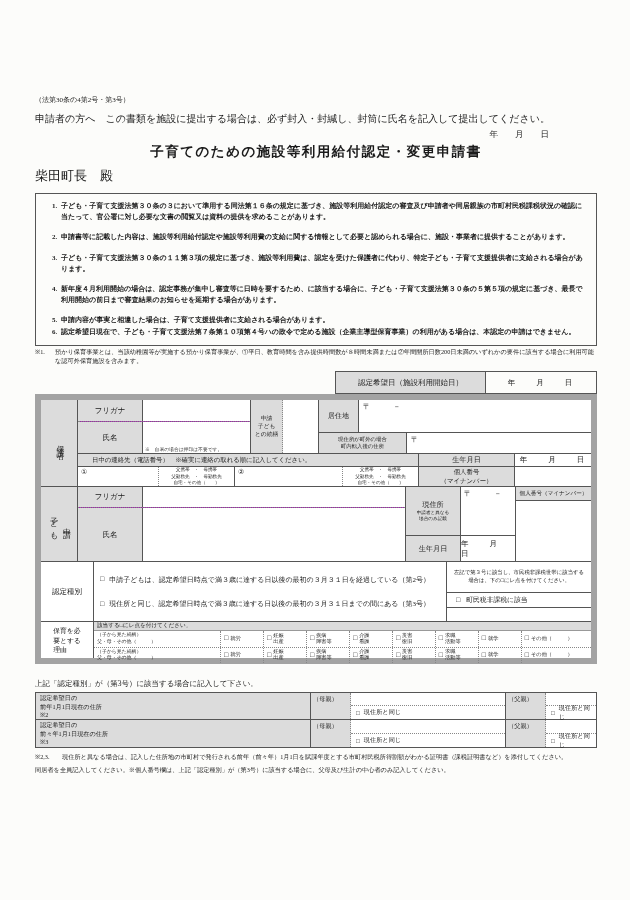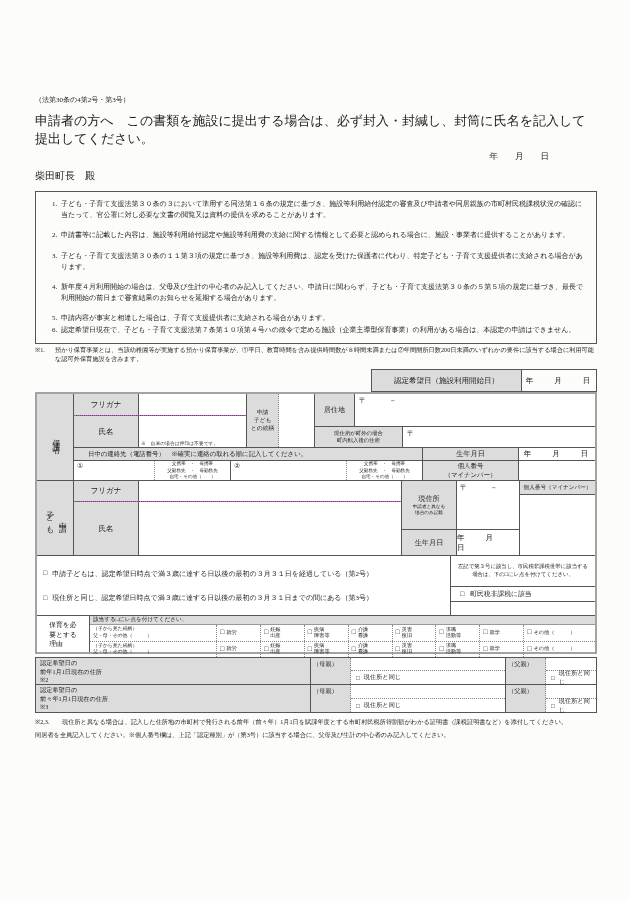--- a/index.html
+++ b/index.html
@@ -6,41 +6,41 @@
   html,body { margin:0; padding:0; }
   body {
     width:630px; height:900px; overflow:hidden;
     background:#fcfcfa; color:#1b1b1b;
     font-family:"Liberation Serif","DejaVu Serif",serif;
   }
   .page { position:relative; width:630px; height:900px; padding:84px 33px 0 35px;margin-top:11px; }
   .pre { white-space:pre-line; }
 
   .law { font-size:7px; }
-  .notice { font-size:13px; margin-top:7px; }
+  .notice { font-size:10px; margin-top:7px; }
   .dateline { font-size:8.5px; text-align:right; padding-right:48px; margin-top:3px; }
   .title { font-size:13.5px; font-weight:bold; text-align:center; letter-spacing:1.5px; margin-top:2px; }
-  .addressee { font-size:10px; margin-top:6px; }
+  .addressee { font-size:13px; margin-top:6px; }
 
   .consent { border:1px solid #555; margin-top:8px; padding:7px 9px 5px 9px; font-size:7px; line-height:1.6; }
   .consent-h { margin-bottom:7px; }
-  .consent ol { margin:0; padding-left:14px; }
+  .consent ol { margin:0; padding-left:14px;font-weight:bold; }
   .consent li { margin-bottom:9px; padding-left:2px; }
   .consent li:nth-child(5){ margin-bottom:0; }
   .consent li:nth-child(6){ margin-bottom:2px; }
 
   .decl { font-size:7.6px; line-height:1.5; margin-top:6px; }
   .noteflex { display:flex; font-size:6.2px; line-height:1.5; margin-top:1px; }
   .noteflex .mk { flex:0 0 20px; }
 
-  .mini { display:flex; width:226px; margin-left:auto; margin-top:6px; border:1px solid #555; height:23px; font-size:7.5px; }
+  .mini { display:flex; width:262px; margin-left:auto; margin-top:6px; border:1px solid #555; height:23px; font-size:7.5px; }
   .mini .mlab { flex:0 0 150px; background:#dcdcdc; border-right:1px solid #555; display:flex; align-items:center; justify-content:center; }
   .mini .mval { flex:1; display:flex; align-items:center; justify-content:center; letter-spacing:2px; }
 
-  .mtable { border:2px solid #a3a3a3; width:562px; font-size:7.5px; background:#a21caf; }
+  .mtable { border:6px solid #a3a3a3; width:562px; font-size:7.5px; background:#a21caf; }
   .blk { display:flex; border-bottom:1px solid #555; }
   .blk:last-child { border-bottom:none; }
   .vlab { flex:0 0 37px; border-right:1px solid #555; background:#dcdcdc; display:flex; align-items:center; justify-content:center; gap:2px; }
   .vtext { writing-mode:vertical-rl; letter-spacing:3px; font-size:8px; }
   .lab { background:#dcdcdc; display:flex; align-items:center; justify-content:center; text-align:center; }
 
   
   .gcol { flex:1; display:flex; flex-direction:column; }
   .gtop { display:flex; height:53px; }
   .gname { flex:0 0 173px; display:flex; flex-direction:column; border-right:1px solid #555; }
@@ -132,28 +132,29 @@
   .fn2 { font-size:6.2px; line-height:1.55; margin-top:3px; }
 </style>
 </head>
 <body>
 
 <div class="page">
 
   <div class="law">（法第30条の4第2号・第3号）</div>
   <div class="notice">申請者の方へ　この書類を施設に提出する場合は、必ず封入・封緘し、封筒に氏名を記入して提出してください。</div>
   <div class="dateline">年　　月　　日</div>
+  <div class="title">子育てのための施設等利用給付認定・変更申請書</div>
   <div class="addressee">柴田町長　殿</div>
 
   <div class="consent">
     <ol>
       <li>子ども・子育て支援法第３０条の３において準用する同法第１６条の規定に基づき、施設等利用給付認定の審査及び申請者や同居親族の市町村民税課税状況の確認に当たって、官公署に対し必要な文書の閲覧又は資料の提供を求めることがあります。</li>
       <li>申請書等に記載した内容は、施設等利用給付認定や施設等利用費の支給に関する情報として必要と認められる場合に、施設・事業者に提供することがあります。</li>
       <li>子ども・子育て支援法第３０条の１１第３項の規定に基づき、施設等利用費は、認定を受けた保護者に代わり、特定子ども・子育て支援提供者に支給される場合があります。</li>
-      <li>新年度４月利用開始の場合は、父母及び生計の中心者のみ記入してください、申請日に関わらず、子ども・子育て支援法第３０条の５第５項の規定に基づき、最長で利用開始の前日まで審査結果のお知らせを延期する場合があります。</li>
+      <li>新年度４月利用開始の場合は、認定事務が集中し審査等に日時を要するため、に該当する場合に、子ども・子育て支援法第３０条の５第５項の規定に基づき、最長で利用開始の前日まで審査結果のお知らせを延期する場合があります。</li>
       <li>申請内容が事実と相違した場合は、子育て支援提供者に支給される場合があります。</li>
       <li>認定希望日現在で、子ども・子育て支援法第７条第１０項第４号ハの政令で定める施設（企業主導型保育事業）の利用がある場合は、本認定の申請はできません。</li>
     </ol>
   </div>
 
   <div class="noteflex">
     <span class="mk">※1.</span>
     <span>預かり保育事業とは、当該幼稚園等が実施する預かり保育事業が、①平日、教育時間を含み提供時間数が８時間未満または②年間開所日数200日未満のいずれかの要件に該当する場合に利用可能な認可外保育施設を含みます。</span>
   </div>
 
@@ -254,20 +255,21 @@
           </div>
         </div>
         <div class="cmynumcol">
           <div class="cmyhead">個人番号（マイナンバー）</div>
           <div class="cmyval"></div>
         </div>
       </div>
     </div>
 
     <div class="blk certblk">
+      <div class="certlab">認定種別</div>
       <div class="certmain">
         <div class="certline">
           <span class="cb">□</span>
           <span>申請子どもは、認定希望日時点で満３歳に達する日以後の最初の３月３１日を経過している（第2号）</span>
         </div>
         <div class="certline">
           <span class="cb">□</span>
           <span>現住所と同じ、認定希望日時点で満３歳に達する日以後の最初の３月３１日までの間にある（第3号）</span>
         </div>
       </div>
@@ -366,20 +368,21 @@
             </div>
           <div class="ritem last">
               <span class="cb">□</span>
               <span class="rtxt pre">その他（　　　）</span>
             </div>
         </div>
       </div>
     </div>
   </div>
 
+  <div class="sec3title">上記「認定種別」が（第3号）に該当する場合に記入して下さい。</div>
 
   <div class="ptable">
     <div class="prow">
       <div class="plab pre">認定希望日の
 前年1月1日現在の住所
 ※2</div>
       <div class="pparent">（母親）</div>
       <div class="pval mother">
         <div class="pblank"></div>
         <div class="psame">

